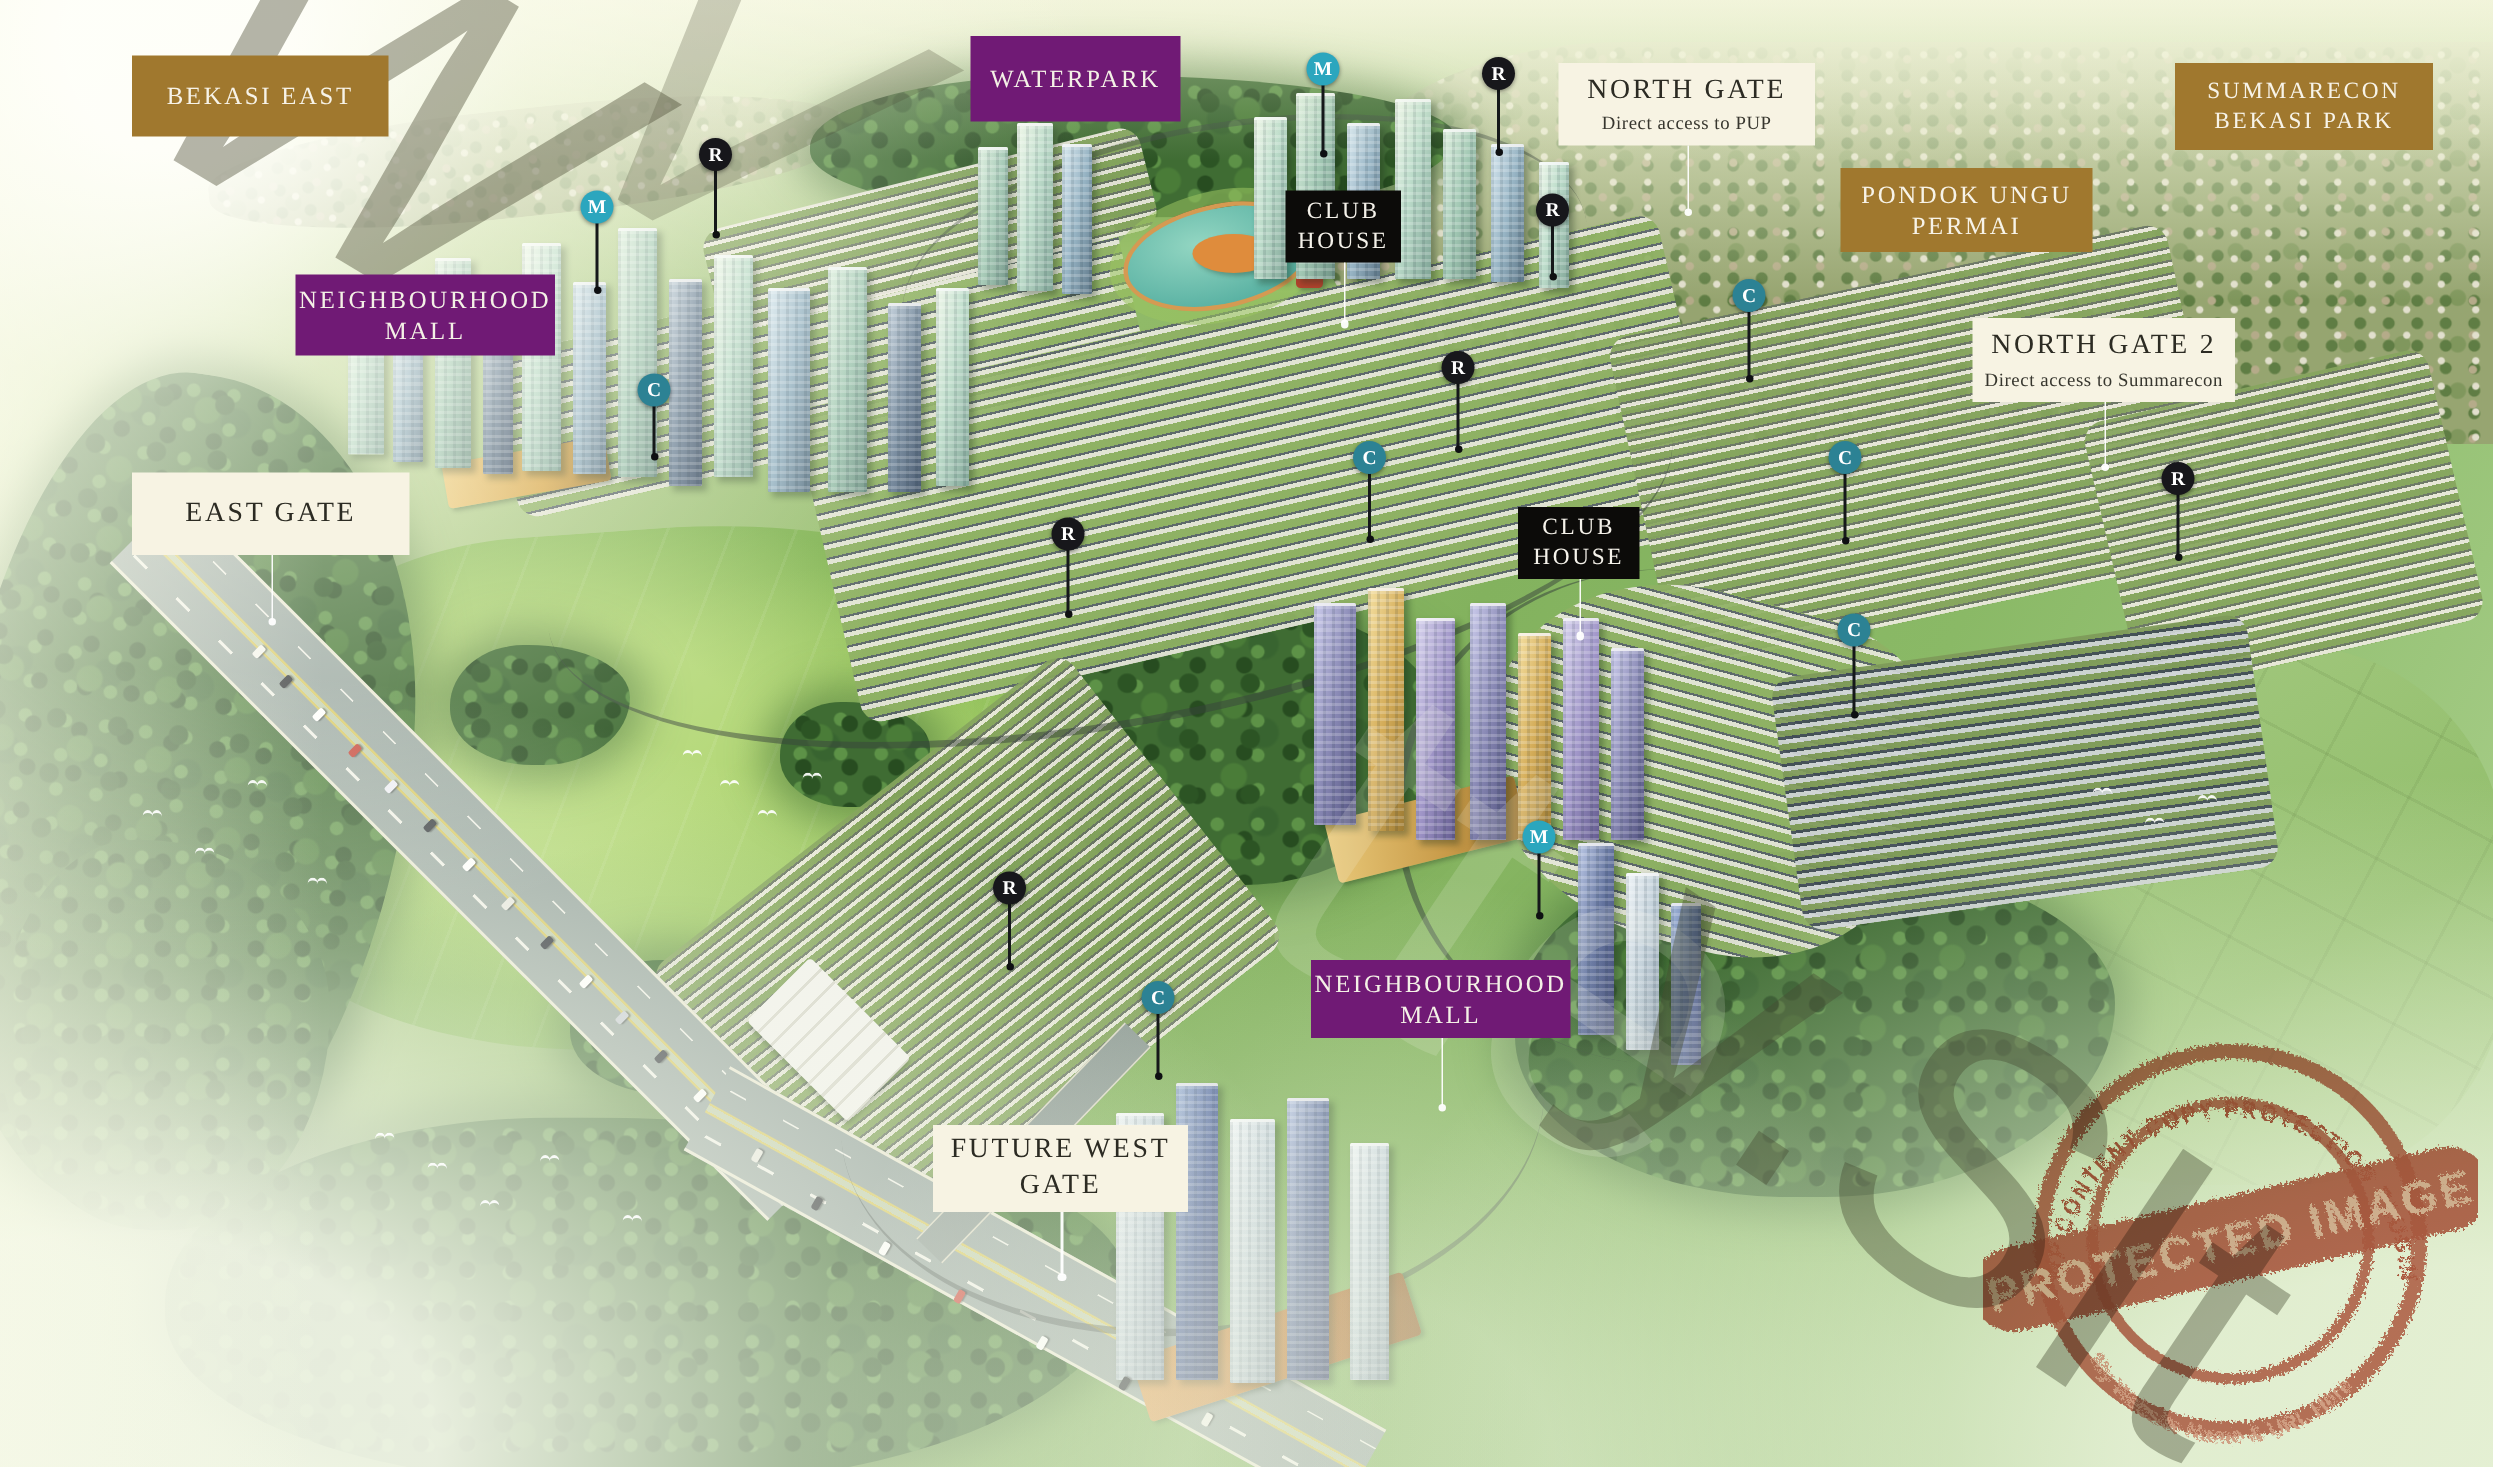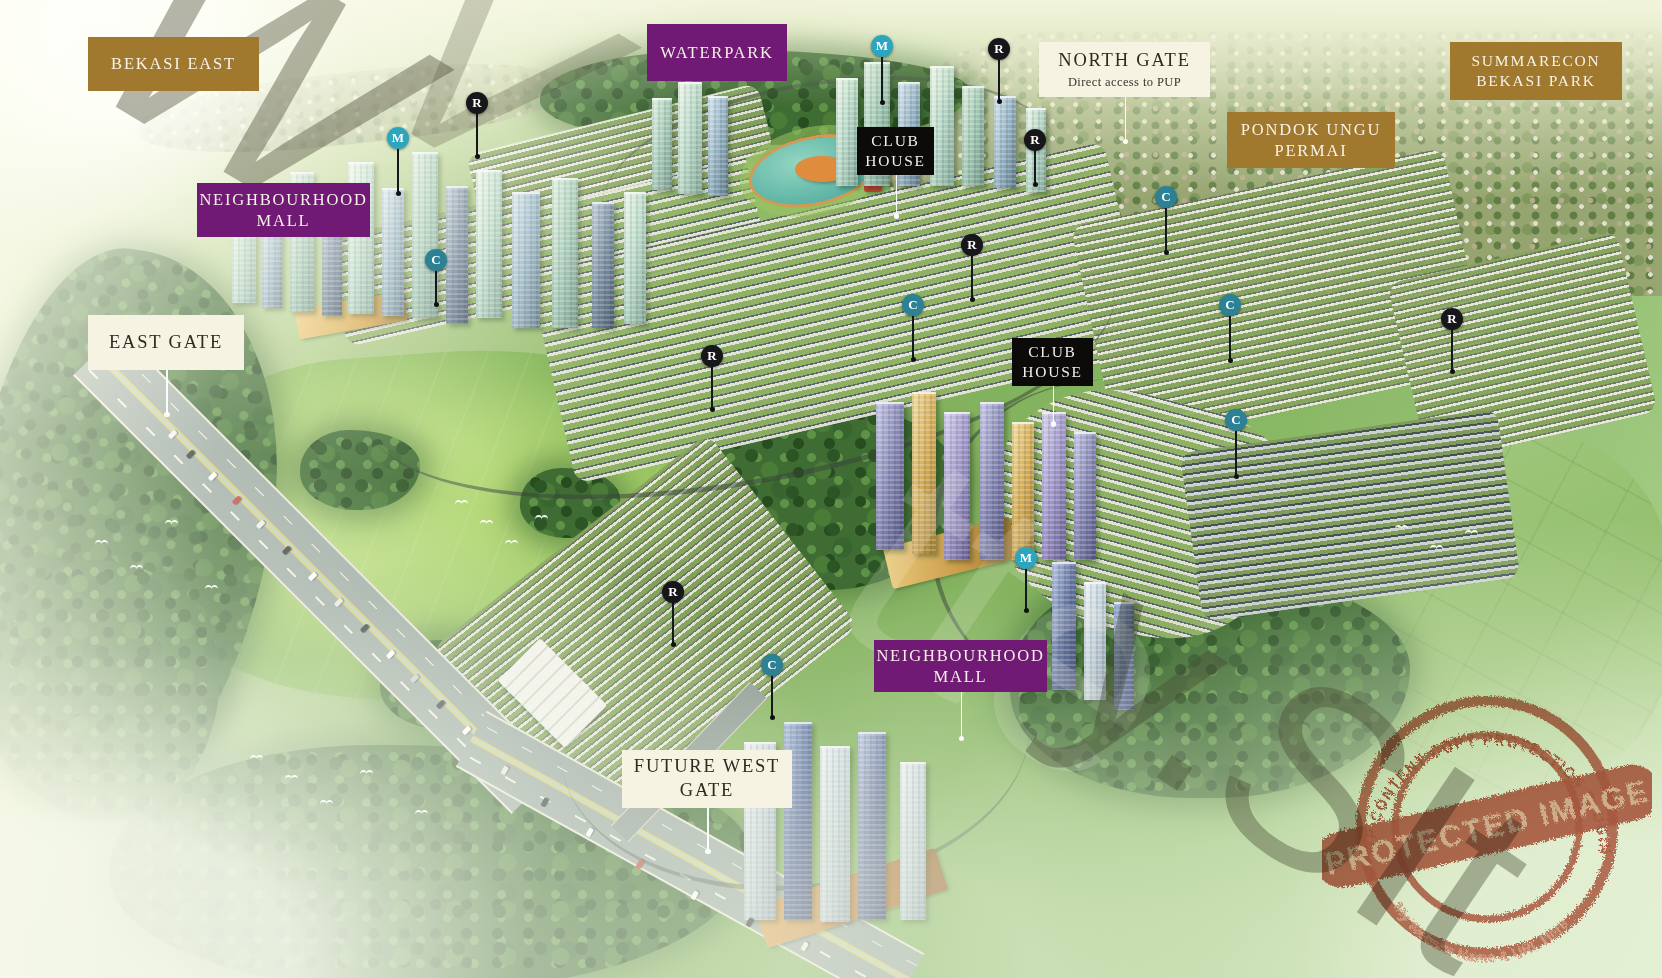--- a/index.html
+++ b/index.html
@@ -287,21 +287,26 @@
   <div class="lbl lbl-black" style="left:857px;top:127px;width:77px;min-height:41px">
     <span class="t">CLUB HOUSE</span>
     <span class="lead" style="height:40px"></span>
   </div>
   <div class="lbl lbl-gold" style="left:1227px;top:112px;width:168px;min-height:56px">
     <span class="t">PONDOK UNGU PERMAI</span>
   </div>
   <div class="lbl lbl-gray" style="left:197px;top:183px;width:173px;min-height:54px">
     <span class="t">NEIGHBOURHOOD MALL</span>
   </div>
-  <div class="lbl lbl-cream" style="left:88px;top:315px;width:156px;min-height:55px">
+  <div class="lbl lbl-cream" style="left:1315px;top:212px;width:175px;min-height:56px">
+    <span class="t">NORTH GATE 2</span>
+    <span class="s">Direct access to Summarecon</span>
+    <span class="lead" style="height:42px"></span>
+  </div>
+  <div class="lbl lbl-cream" style="left:88px;top:315px;width:185px;min-height:55px">
     <span class="t">EAST GATE</span>
     <span class="lead" style="height:43px"></span>
   </div>
   <div class="lbl lbl-black" style="left:1012px;top:338px;width:81px;min-height:45px">
     <span class="t">CLUB HOUSE</span>
     <span class="lead" style="height:37px"></span>
   </div>
   <div class="lbl lbl-gray" style="left:874px;top:640px;width:173px;min-height:52px">
     <span class="t">NEIGHBOURHOOD MALL</span>
     <span class="lead" style="height:45px"></span>

